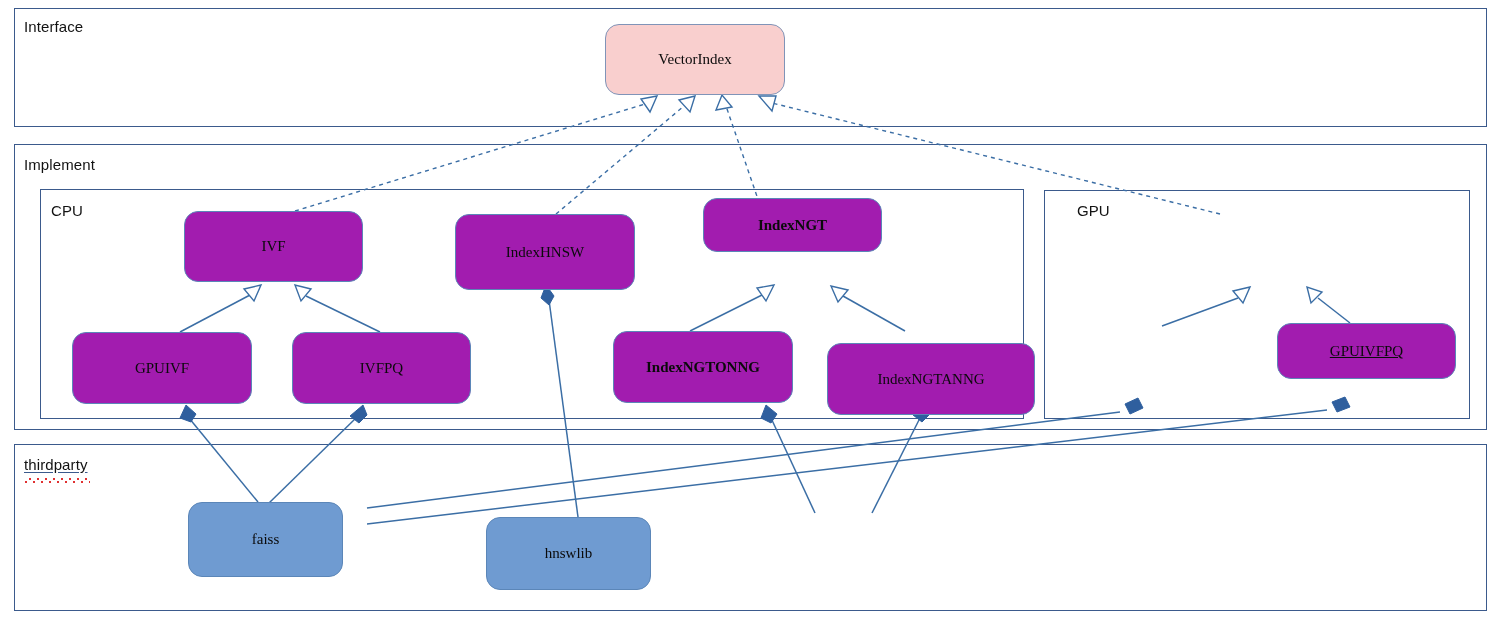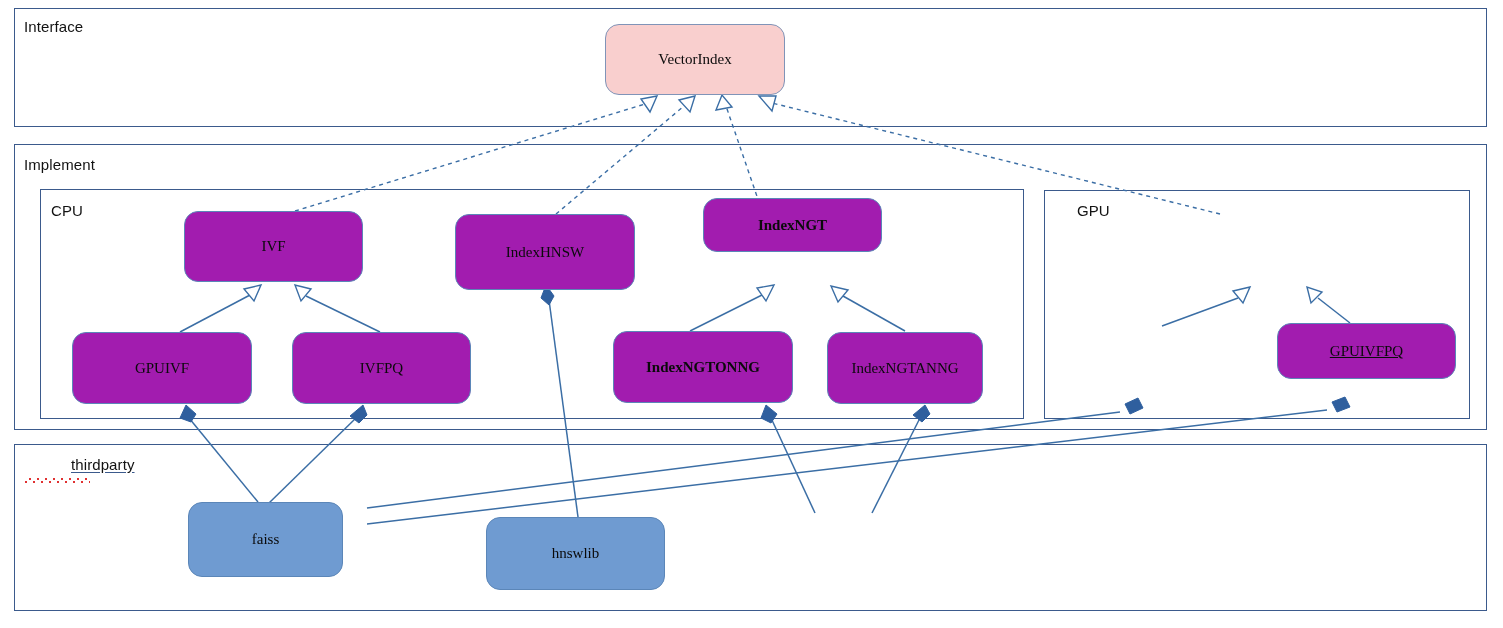--- a/index.html
+++ b/index.html
@@ -3,21 +3,21 @@
 <meta charset="utf-8">
 <style>
   html,body{margin:0;padding:0;background:#ffffff;}
   body{width:1503px;height:628px;position:relative;overflow:hidden;
        font-family:"Liberation Sans",sans-serif;}
   #stage{position:absolute;left:0;top:0;width:1503px;height:628px;}
 
   .panel{position:absolute;border:1.3px solid #3b5a8c;background:transparent;box-sizing:border-box;}
   .panel-label{position:absolute;font-family:"Liberation Sans",sans-serif;
      font-size:15px;color:#121212;white-space:nowrap;letter-spacing:.1px;}
-  .panel-label.spell{ text-decoration:underline; text-decoration-color:#3b5a8c; text-underline-offset:2px;margin-left:47px;}
+  .panel-label.spell{ text-decoration:underline; text-decoration-color:#3b5a8c; text-underline-offset:2px;}
   .squiggle{position:absolute;height:5px;width:66px;left:24px;top:478px;
      background-image:radial-gradient(circle at 2px 4px, #e03131 1.4px, transparent 1.5px),
                       radial-gradient(circle at 6px 1px, #e03131 1.4px, transparent 1.5px);
      background-size:8px 5px;}
 
   .node{position:absolute;box-sizing:border-box;border-radius:14px;
         display:flex;align-items:center;justify-content:center;
         font-family:"Liberation Serif",serif;font-size:15px;color:#0a0a0a;
         border:1.6px solid #5b86b8; text-align:center; line-height:1.1;}
   .node.iface{background:#f9cfce;border-color:#8094b8;}
@@ -146,24 +146,24 @@
   <div class="node impl" style="left:455px;top:214px;width:180px;height:76px;">IndexHNSW</div>
 
   <div class="node impl" style="left:703px;top:198px;width:179px;height:54px;font-weight:bold;">IndexNGT</div>
 
   <div class="node impl" style="left:72px;top:332px;width:180px;height:72px;">GPUIVF</div>
 
   <div class="node impl" style="left:292px;top:332px;width:179px;height:72px;">IVFPQ</div>
 
   <div class="node impl" style="left:613px;top:331px;width:180px;height:72px;font-weight:bold;">IndexNGTONNG</div>
 
-  <div class="node impl" style="left:827px;top:332px;width:156px;height:72px;">IndexNGTANNG</div>
+  <div class="node impl" style="left:827px;top:343px;width:208px;height:72px;">IndexNGTANNG</div>
 
 
 
   <div class="node impl" style="left:1277px;top:323px;width:179px;height:56px;text-decoration:underline;">GPUIVFPQ</div>
 
   <div class="node third" style="left:188px;top:502px;width:155px;height:75px;">faiss</div>
 
-  <div class="node third" style="left:486px;top:517px;width:179px;height:73px;">hnswlib</div>
+  <div class="node third" style="left:486px;top:517px;width:165px;height:73px;">hnswlib</div>
 
 
 </div>
 
 </body></html>

